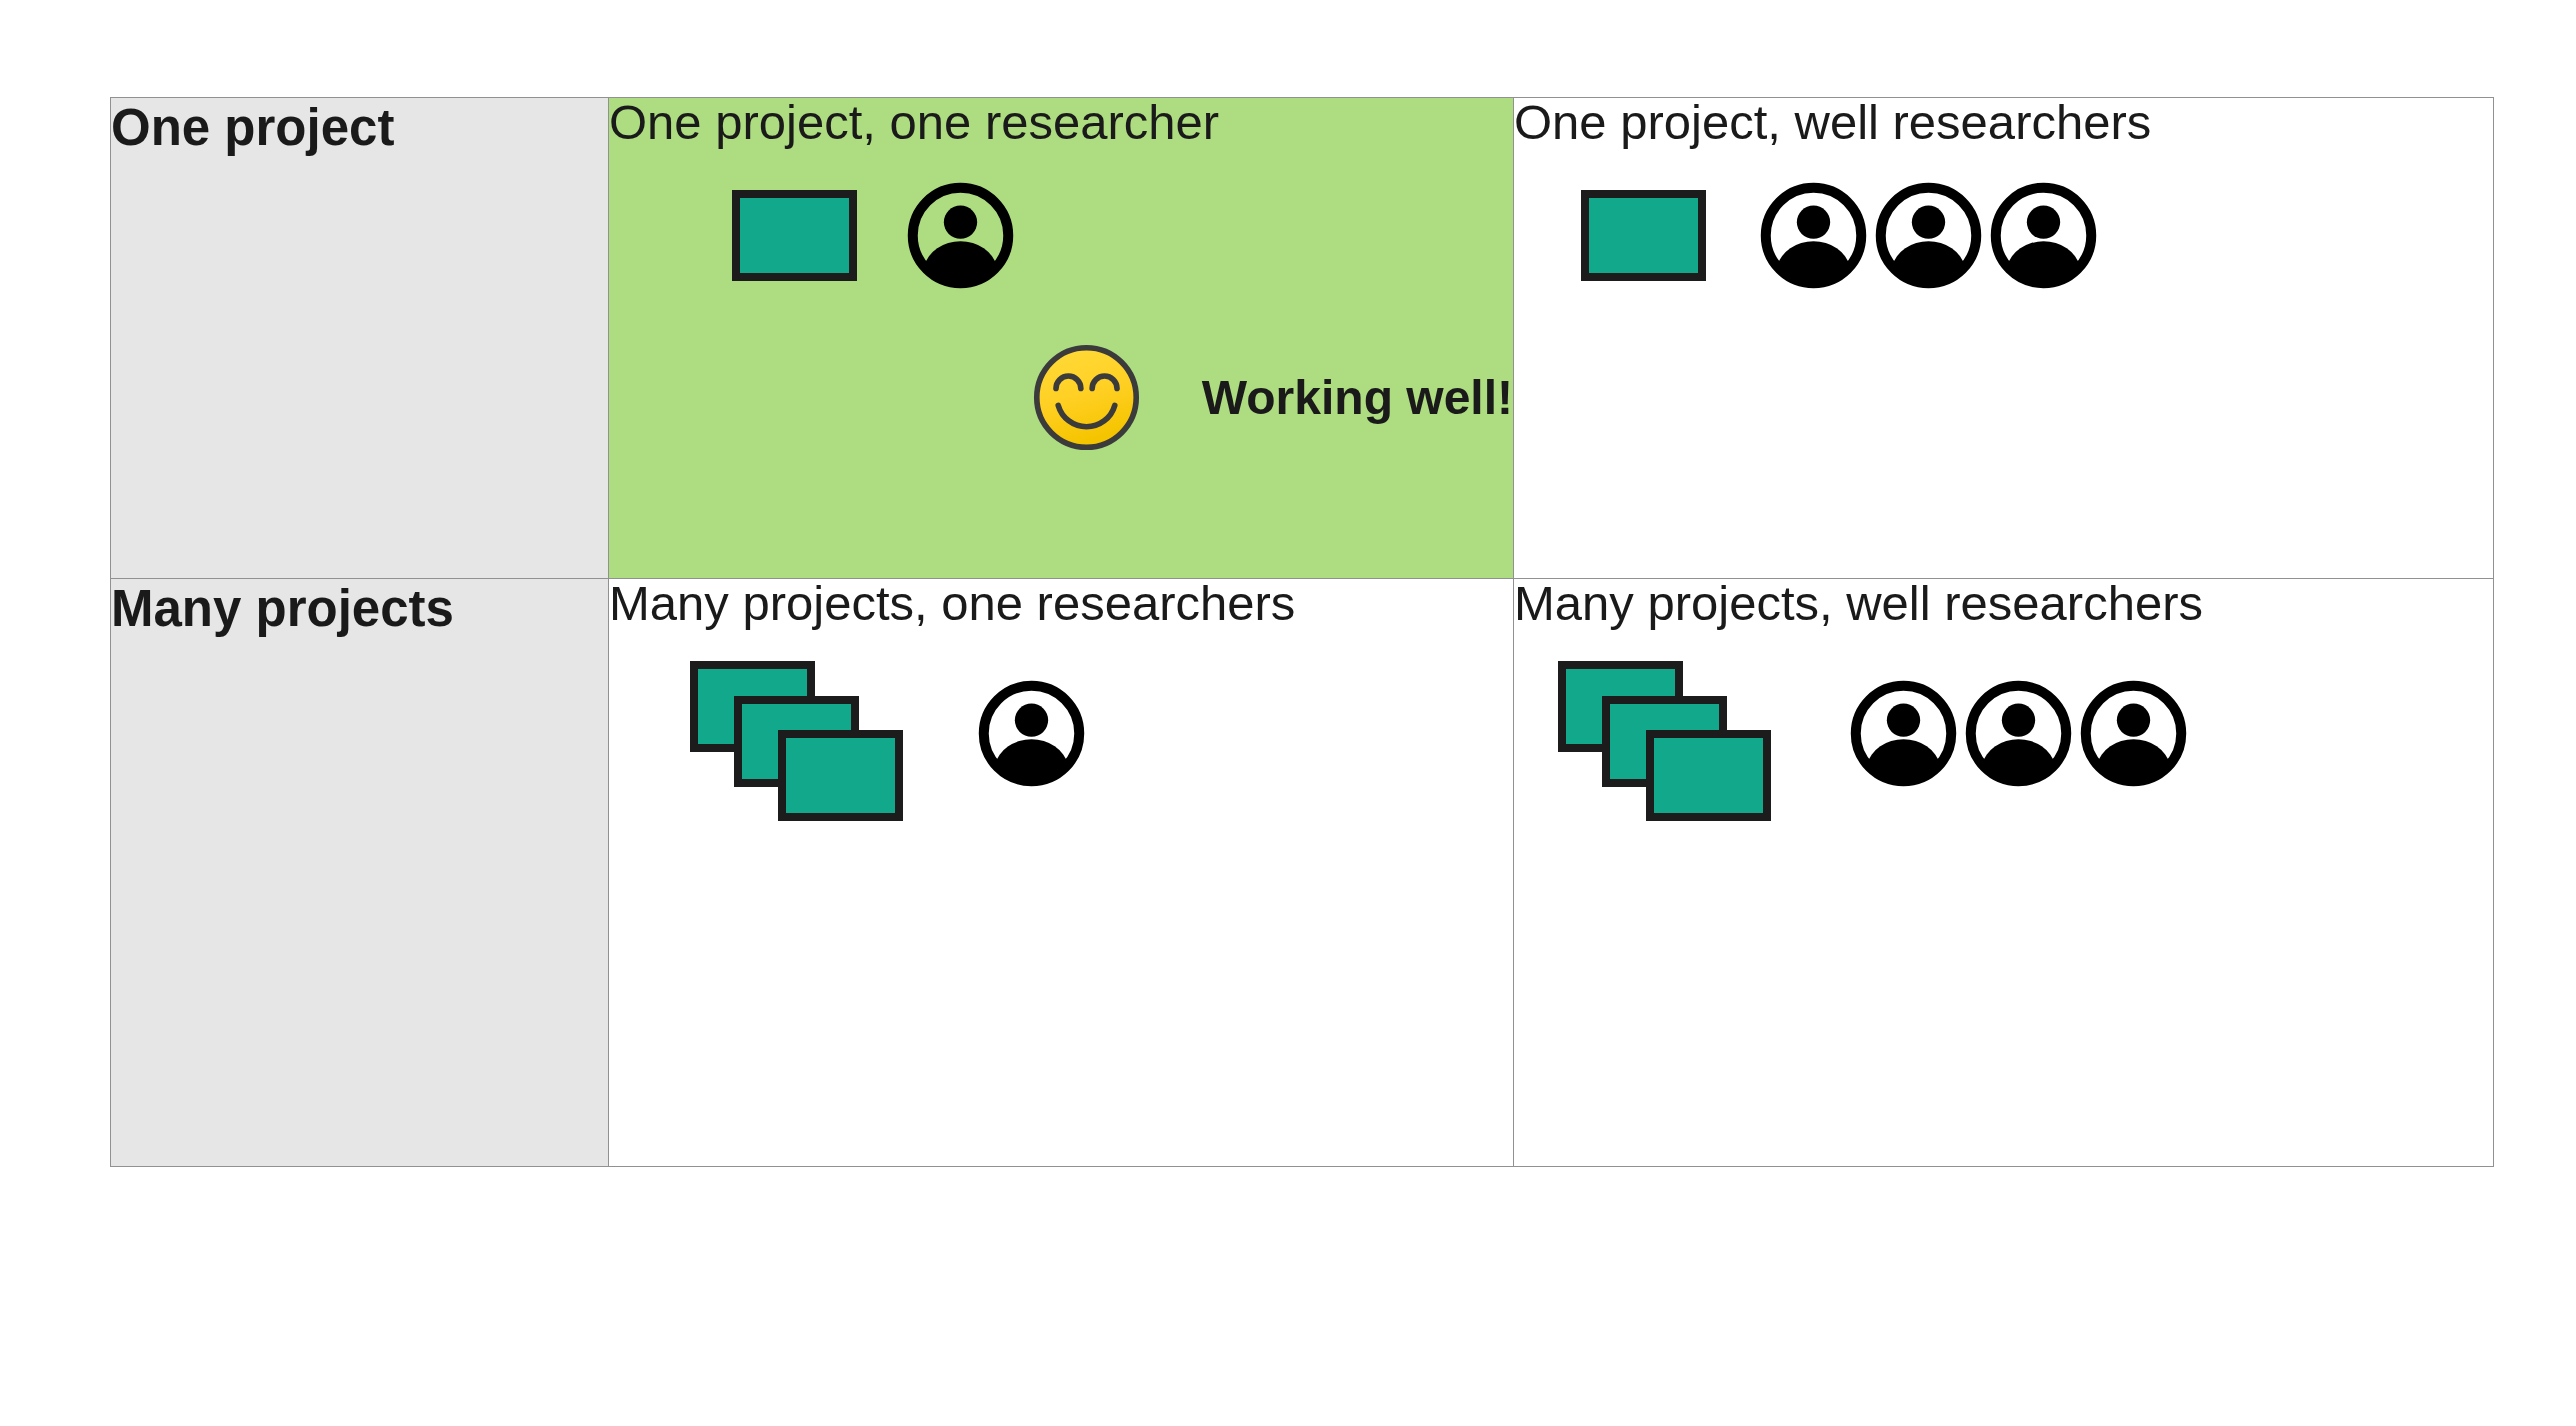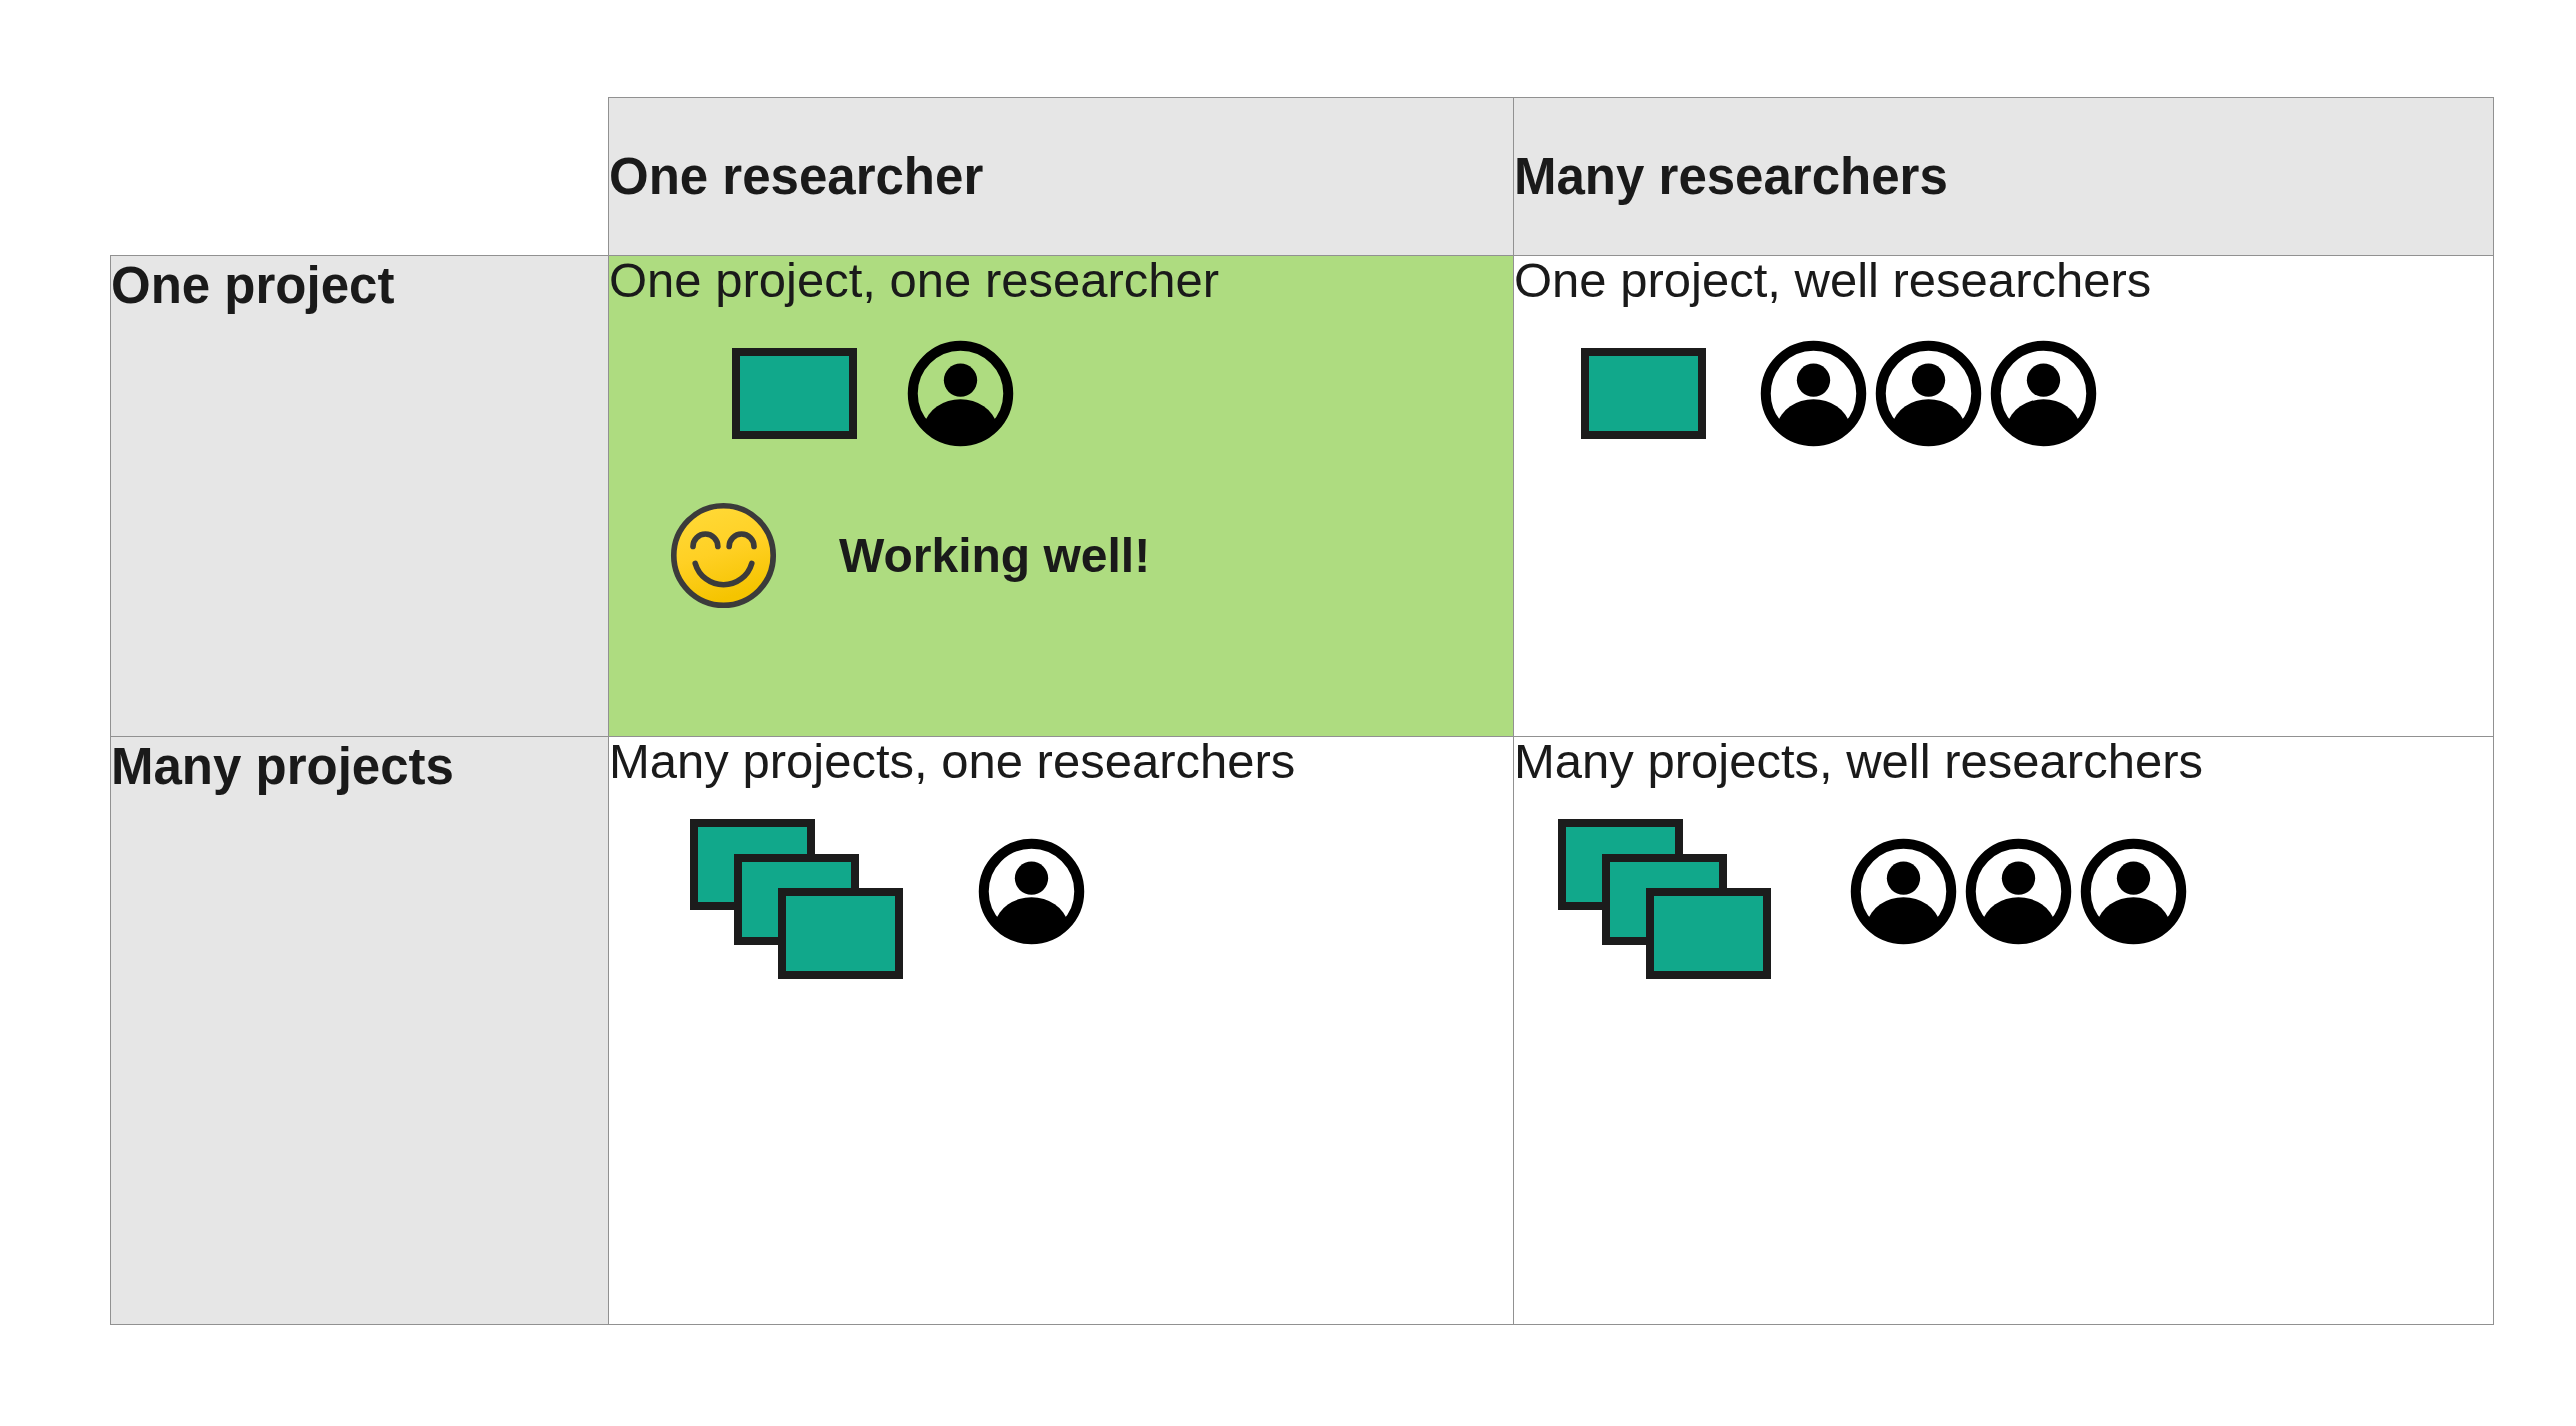--- a/index.html
+++ b/index.html
@@ -135,20 +135,21 @@
   .gap-one      { width: 48px; flex: none; }
   .gap-many     { width: 52px; flex: none; }
   .gap-person   { width: 3.8px;  flex: none; }
 
   
   .happy-row {
     display: flex;
     align-items: center;
     margin-top: 50px;
     padding-left: 58px;
+    justify-content: flex-end;
   }
   .smiley { flex: none; display: block; }
   .happy-label {
     font-size: 48px;
     font-weight: bold;
     color: #1a1a1a;
     margin-left: 59px;
     white-space: nowrap;
   }
 </style>
@@ -158,25 +159,20 @@
 <div id="canvas">
 
   <table id="matrix">
     <colgroup>
       <col class="col-corner">
       <col class="col-one">
       <col class="col-many">
     </colgroup>
     <tbody>
 
-      <tr>
-        <td class="corner-cell"></td>
-        <th class="col-head">One researcher</th>
-        <th class="col-head">Many researchers</th>
-      </tr>
 
       <tr class="row-one">
 
         <th class="row-head">One project</th>
 
         <td class="body-cell highlight">
 
           <div class="cell-caption">One project, one researcher</div>
 
           <div class="icon-row indent-one">

